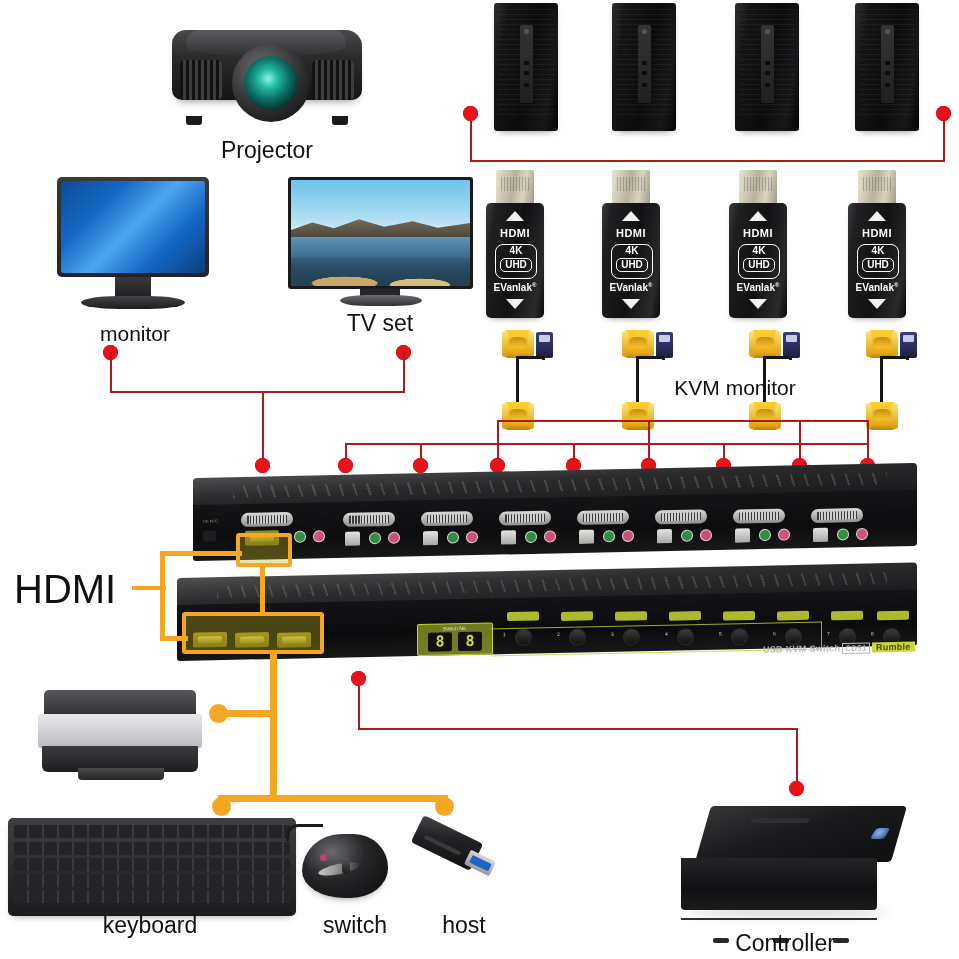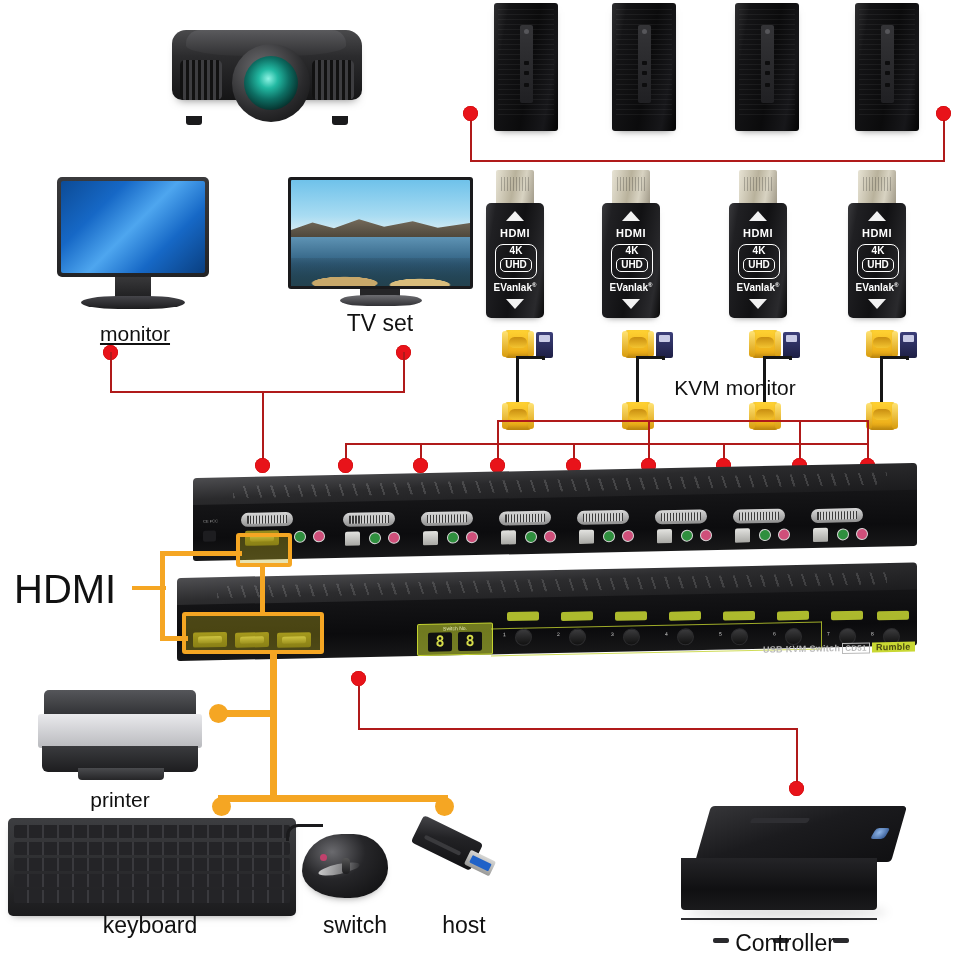--- a/index.html
+++ b/index.html
@@ -226,29 +226,30 @@
       <div class="proj-top"></div>
       <div class="proj-vent" style="left:8px;"></div>
       <div class="proj-vent" style="right:8px;"></div>
       <div class="proj-lensring">
         <div class="proj-lens"></div>
       </div>
       <div class="proj-foot" style="left:14px;"></div>
       <div class="proj-foot" style="right:14px;"></div>
     </div>
   </div>
+  <div class="cap big" style="left:167px;top:137px;width:200px;">Projector</div>
 
   <div class="node" style="left:57px;top:177px;width:152px;height:135px;">
     <div class="mon-bez">
       <div class="mon-scr"></div>
     </div>
     <div class="mon-neck"></div>
     <div class="mon-base"></div>
   </div>
-  <div class="cap" style="left:50px;top:322px;width:170px;text-decoration:underline;">monitor</div>
+  <div class="cap" style="left:50px;top:322px;width:170px;">monitor</div>
 
   <div class="node" style="left:288px;top:177px;width:185px;height:132px;">
     <div class="tv-bez">
       <div class="tv-scr">
         <div class="tv-mtn"></div>
         <div class="tv-water"></div>
         <div class="tv-rock"></div>
       </div>
     </div>
     <div class="tv-neck"></div>
@@ -564,21 +565,20 @@
   <div class="wire wh" style="left:358px;top:728px;width:440px;"></div>
   <div class="wire wv" style="left:796px;top:728px;height:56px;"></div>
   <div class="dot" style="left:789px;top:781px;"></div>
 
   <div class="node" style="left:38px;top:690px;width:164px;height:92px;">
     <div class="pr-top"></div>
     <div class="pr-mid"></div>
     <div class="pr-bot"></div>
     <div class="pr-tray"></div>
   </div>
-  <div class="cap" style="left:40px;top:788px;width:160px;">printer</div>
 
   <div class="node" style="left:8px;top:818px;width:288px;height:98px;">
     <div class="kb">
       <div class="kbrow" style="top:7px;"></div>
       <div class="kbrow" style="top:24px;"></div>
       <div class="kbrow" style="top:40px;"></div>
       <div class="kbrow" style="top:56px;"></div>
       <div class="kbrow" style="top:72px;"></div>
     </div>
   </div>

